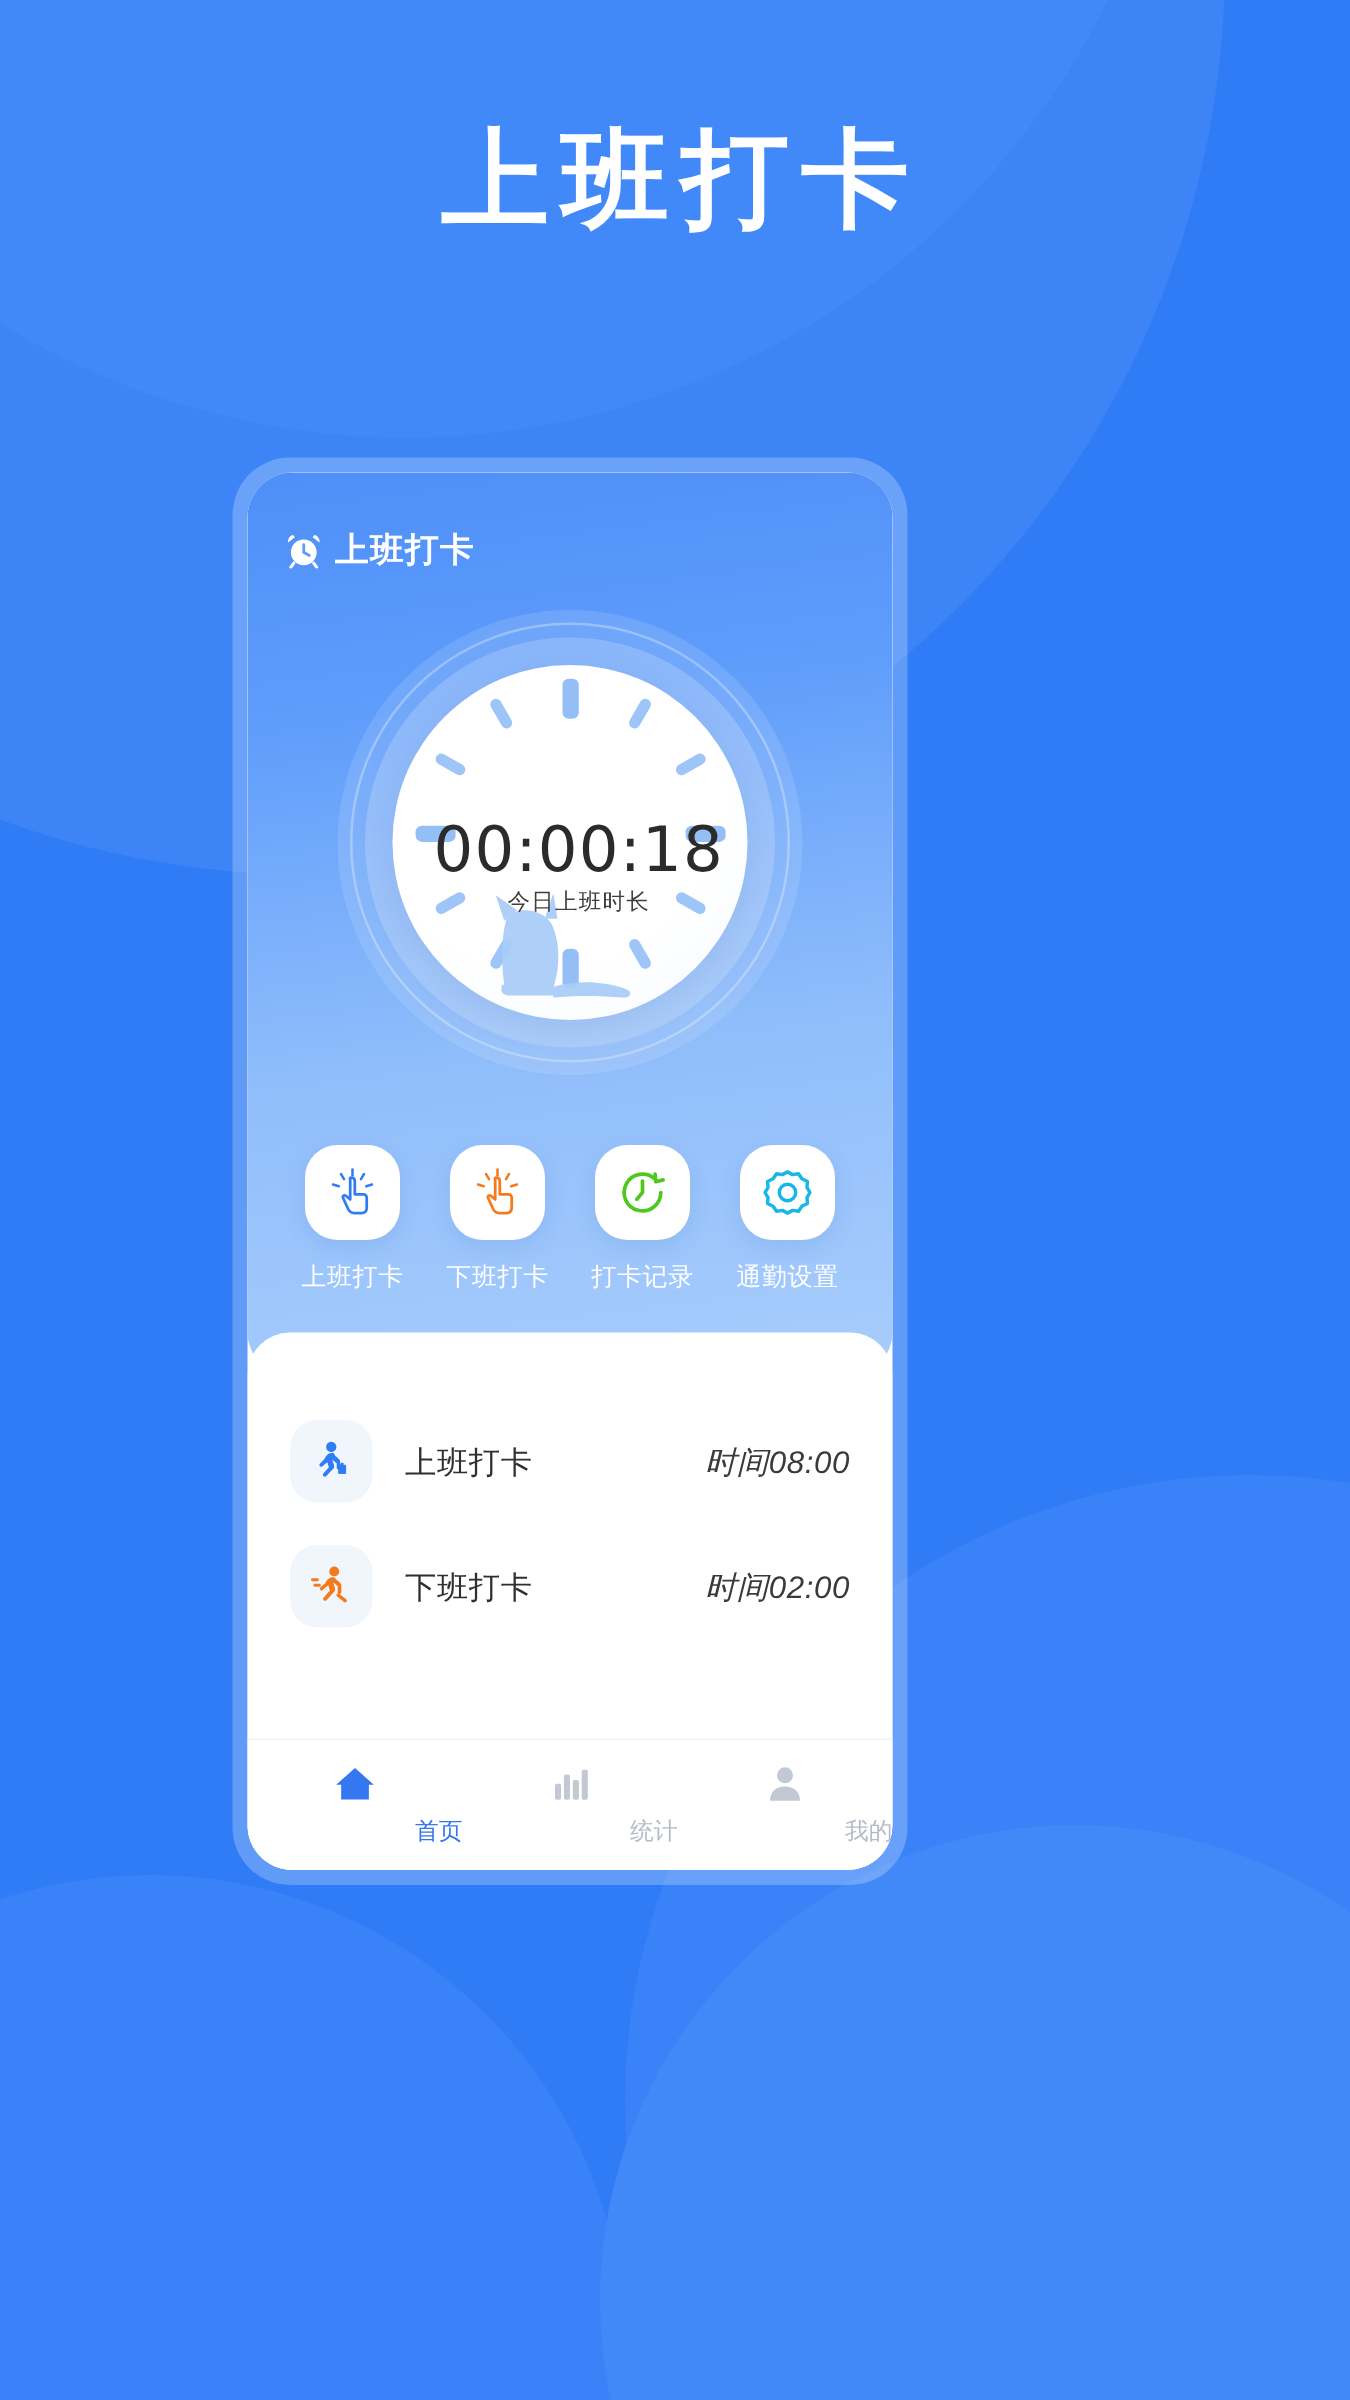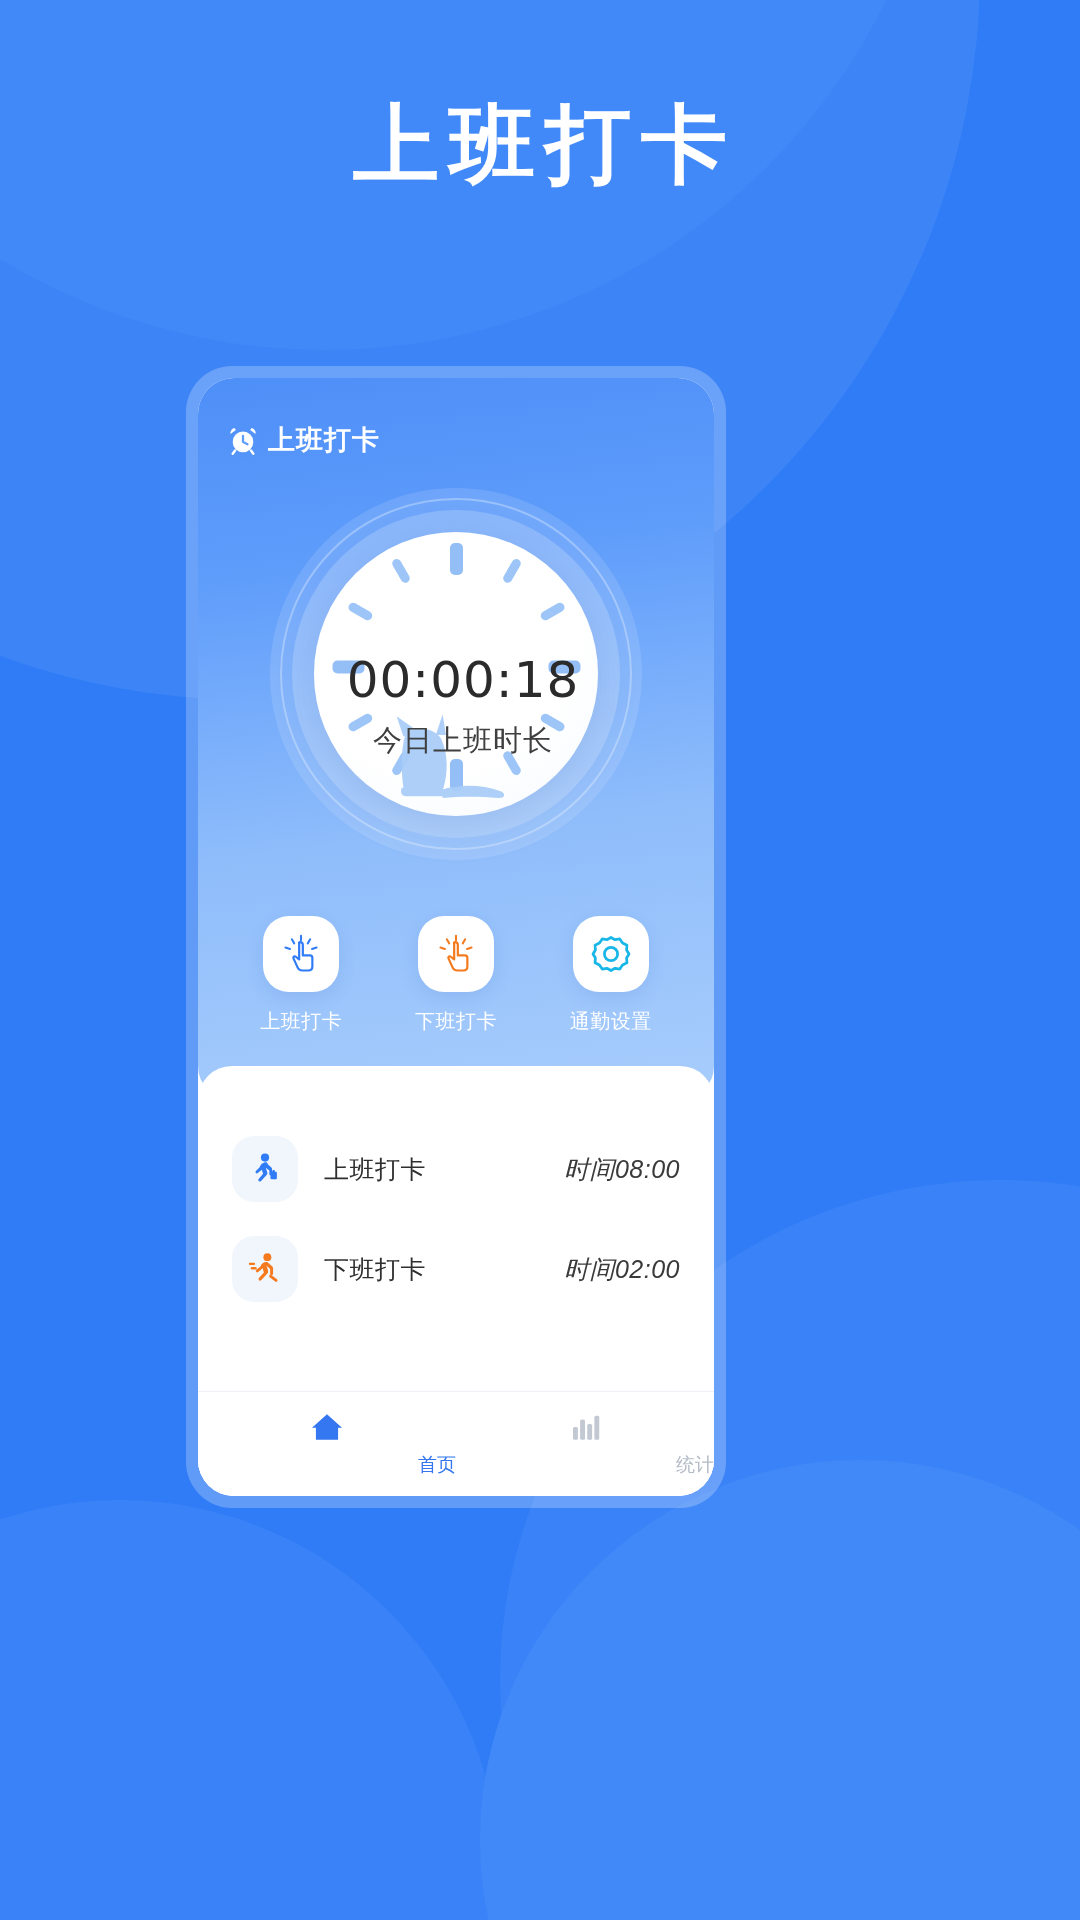--- a/index.html
+++ b/index.html
@@ -126,21 +126,21 @@
   .cat { position:absolute; left:14%; bottom:8px; width:60%; opacity:.95; }
   .dial-text {
     position:absolute; left:14px; right:0; top:42%;
     text-align:center; z-index:3;
   }
   .timer {
     font-family:"DejaVu Sans","Liberation Sans",sans-serif;
     font-size:50px; color:#2b2b2b; letter-spacing:1px; font-weight:normal;
   }
   .timer-label {
-    font-size:29px; color:#3f3f3f; margin-top:12px; letter-spacing:1px;
+    font-size:18px; color:#3f3f3f; letter-spacing:1px;
   }
 
   
   .actions {
     display:flex; justify-content:space-around;
     padding:0 26px; margin-top:4px; position:relative; z-index:4;
   }
   .action { width:96px; text-align:center; }
   .action-circle {
     width:76px; height:76px; margin:0 auto;
@@ -290,20 +290,30 @@
                   <path d="M34 8 L31.4 12.4"></path>
               <path d="M7 17 L12 18.6"></path>
                   <path d="M41 17 L36 18.6"></path>
             </g>
             <path d="M22 14 L22 30 L18.4 27 C17 25.8 15 27 15.8 28.8 L20 38 C21 40.4 22.8 42 25.6 42 L32 42 C34.6 42 36.4 40.2 36.4 37.6 L36.4 28.4 C36.4 26.6 35 25.6 33.6 25.6 L26 25.6 L26 14 C26 12 24.8 11 23 11 C21.2 11 22 12 22 14 Z" fill="none" stroke="#f57a1e" stroke-width="2.4" stroke-linejoin="round"></path>
           </svg>
         </div>
         <div class="action-label">下班打卡</div>
       </div>
 
+      <div class="action">
+        <div class="action-circle">
+          <svg width="44" height="44" viewBox="0 0 48 48">
+            <path d="M40 24 A16 16 0 1 1 34.8 12.2" fill="none" stroke="#4fc81d" stroke-width="3.2" stroke-linecap="round"></path>
+            <path d="M35 8 L35.6 14.6 L42 13" fill="none" stroke="#4fc81d" stroke-width="3.2" stroke-linecap="round" stroke-linejoin="round"></path>
+            <path d="M24 14 L24 24 L19 30" fill="none" stroke="#4fc81d" stroke-width="3.2" stroke-linecap="round" stroke-linejoin="round"></path>
+          </svg>
+        </div>
+        <div class="action-label">打卡记录</div>
+      </div>
 
       <div class="action">
         <div class="action-circle">
           <svg width="44" height="44" viewBox="0 0 48 48">
             <path d="M24 6 L28.4 8.4 L33.6 7.6 L36.6 12 L41.4 14.4 L41 19.6 L43.6 24 L41 28.4 L41.4 33.6 L36.6 36 L33.6 40.4 L28.4 39.6 L24 42 L19.6 39.6 L14.4 40.4 L11.4 36 L6.6 33.6 L7 28.4 L4.4 24 L7 19.6 L6.6 14.4 L11.4 12 L14.4 7.6 L19.6 8.4 Z" fill="none" stroke="#19b6e8" stroke-width="3" stroke-linejoin="round"></path>
             <circle cx="24" cy="24" r="7.2" fill="none" stroke="#19b6e8" stroke-width="3"></circle>
           </svg>
         </div>
         <div class="action-label">通勤设置</div>
       </div>
@@ -358,18 +368,27 @@
           <svg width="36" height="36" viewBox="0 0 48 48">
             <rect x="8" y="24" width="6.5" height="17" rx="2" fill="#c2c9d3"></rect>
             <rect x="17.5" y="14" width="6.5" height="27" rx="2" fill="#c2c9d3"></rect>
             <rect x="27" y="20" width="6.5" height="21" rx="2" fill="#c2c9d3"></rect>
             <rect x="36.5" y="9" width="6.5" height="32" rx="2" fill="#c2c9d3"></rect>
           </svg>
         </div>
         <div class="tab-label">统计</div>
       </div>
 
+      <div class="tab">
+        <div class="tab-ico">
+          <svg width="36" height="36" viewBox="0 0 48 48">
+            <circle cx="24" cy="15" r="8.5" fill="#c2c9d3"></circle>
+            <path d="M8 42 C8 32 15 27 24 27 C33 27 40 32 40 42 Z" fill="#c2c9d3"></path>
+          </svg>
+        </div>
+        <div class="tab-label">我的</div>
+      </div>
 
     </div>
   </div>
 
 </div>
 </div>
 
 </body></html>

